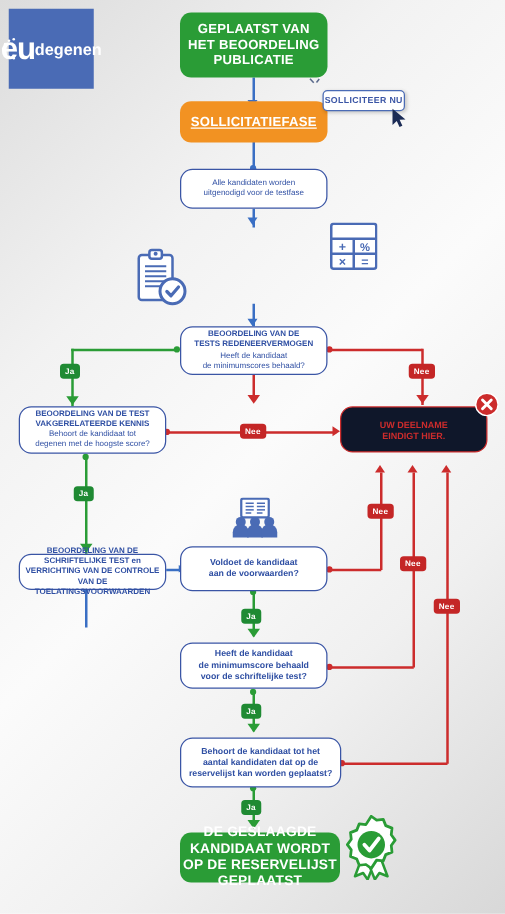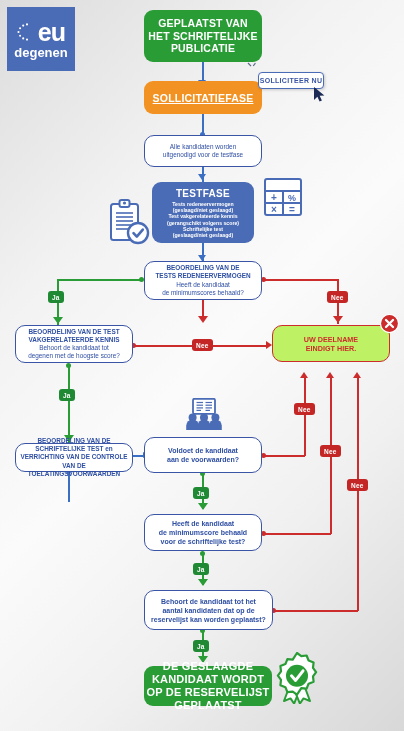--- a/index.html
+++ b/index.html
@@ -8,21 +8,21 @@
     font-family: "Liberation Sans", sans-serif;
     background: linear-gradient(135deg,#dcdcdc 0%,#f2f2f2 28%,#fbfbfb 50%,#f0f0f0 72%,#d8d8d8 100%);
     position:relative; overflow:hidden;
   }
   .stage { position:absolute; inset:0; }
   .node { position:absolute; }
 
   
   #logo {
     left:7px; top:7px; width:68px; height:64px;
-    background:#4a6bb5; display:flex; flex-direction:column;
+    background:#4a6bb5; display:flex; 
     align-items:center; justify-content:center;
   }
   #logo .eu-wrap { position:relative; width:48px; height:26px; }
   #logo .eu-text {
     font-weight:bold; font-size:25px; color:#fff; letter-spacing:-1px;
     line-height:26px; text-align:right; width:100%;
   }
   #logo .stars { position:absolute; left:-1px; top:3px; width:16px; height:20px; }
   #logo .careers {
     font-weight:bold; font-size:13px; color:#fff; letter-spacing:0px;
@@ -48,21 +48,21 @@
     display:flex; align-items:center; justify-content:center; padding:2px 4px;
   }
   .wbox b { font-weight:bold; }
   .bluebox {
     background:#4a6bb5; color:#fff; border-radius:9px; text-align:center;
     display:flex; flex-direction:column; align-items:center; justify-content:center;
     font-size:5.2px; line-height:6.3px; font-weight:bold; padding:4px;
   }
   .bluebox .title { font-size:10px; line-height:13px; margin-bottom:1px; letter-spacing:.3px; }
   .redbox {
-    background:#bef264; border:1.4px solid #cc2c2c; border-radius:10px;
+    background:#0f172a; border:1.4px solid #cc2c2c; border-radius:10px;
     color:#cc2c2c; text-align:center; font-weight:bold; font-size:7.2px;
     line-height:9px; display:flex; align-items:center; justify-content:center;
   }
 
   
   .ln { position:absolute; }
   .ln.v { width:1.6px; }
   .ln.h { height:1.6px; }
   .blue { background:#3a6fc4; }
   .green { background:#2a9c36; }
@@ -188,21 +188,21 @@
   <div class="ln v green" style="left:202px; top:630px; height:32px;"></div>
   <div class="arw down-g" style="left:197.5px; top:656px;"></div>
   <div class="dot green" style="left:199.5px; top:627.5px;"></div>
 
   <div class="arw down-g" style="left:197.5px; top:316px; border-top-color:#cc2c2c;"></div>
   <div class="ln v red" style="left:202px; top:300px; height:18px;"></div>
 
   <div class="node gbox" id="n-publication" style="left:144px; top:10px; width:118px; height:52px;">
     <div>
       <div>GEPLAATST VAN</div>
-      <div>HET SCHRIFTELIJKE</div>
+      <div>HET BEOORDELING</div>
       <div>PUBLICATIE</div>
     </div>
   </div>
 
   <div class="node obox" id="n-application" style="left:144px; top:81px; width:118px; height:33px;text-decoration:underline;">
     <span>SOLLICITATIEFASE</span>
   </div>
 
   <div class="node" id="apply-btn">
     <span>SOLLICITEER NU</span>
@@ -230,29 +230,20 @@
       <line x1="7" y1="15" x2="24" y2="15"></line>
         <line x1="7" y1="19" x2="24" y2="19"></line>
       <line x1="7" y1="23" x2="24" y2="23"></line>
         <line x1="7" y1="27" x2="24" y2="27"></line>
       <line x1="7" y1="31" x2="19" y2="31"></line>
     </g>
     <circle cx="29" cy="35" r="10" fill="#fff" stroke="#4a6bb5" stroke-width="2.4"></circle>
     <path d="M24.5 35.2 L27.8 38.6 L33.8 31.6" fill="none" stroke="#4a6bb5" stroke-width="2.6" stroke-linecap="round" stroke-linejoin="round"></path>
   </svg>
 
-  <div class="node bluebox" id="n-testphase" style="left:152px; top:182px; width:102px; height:61px;">
-    <div class="title">TESTFASE</div>
-    <div>Tests redeneervermogen</div>
-    <div>(geslaagd/niet geslaagd)</div>
-    <div>Test vakgerelateerde kennis</div>
-    <div>(gerangschikt volgens score)</div>
-    <div>Schriftelijke test</div>
-    <div>(geslaagd/niet geslaagd)</div>
-  </div>
 
   <svg id="calc-icon" class="node" width="38" height="38" viewBox="0 0 38 38">
     <rect x="1" y="1" width="36" height="36" rx="2" fill="#fff" stroke="#4a6bb5" stroke-width="2"></rect>
     <line x1="1" y1="13" x2="37" y2="13" stroke="#4a6bb5" stroke-width="2"></line>
     <line x1="19" y1="13" x2="19" y2="37" stroke="#4a6bb5" stroke-width="2"></line>
     <line x1="1" y1="25" x2="37" y2="25" stroke="#4a6bb5" stroke-width="2"></line>
     <text x="10" y="22.5" font-size="10" font-weight="bold" fill="#4a6bb5" text-anchor="middle" font-family="Liberation Sans, sans-serif">+</text>
     <text x="28" y="22.5" font-size="9" font-weight="bold" fill="#4a6bb5" text-anchor="middle" font-family="Liberation Sans, sans-serif">%</text>
     <text x="10" y="34.5" font-size="10" font-weight="bold" fill="#4a6bb5" text-anchor="middle" font-family="Liberation Sans, sans-serif">×</text>
     <text x="28" y="34.5" font-size="10" font-weight="bold" fill="#4a6bb5" text-anchor="middle" font-family="Liberation Sans, sans-serif">=</text>

